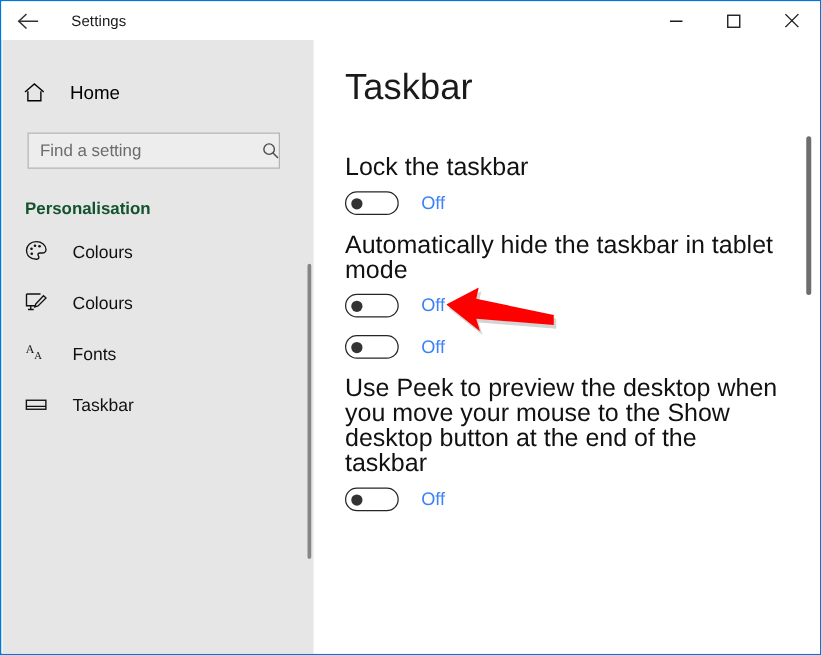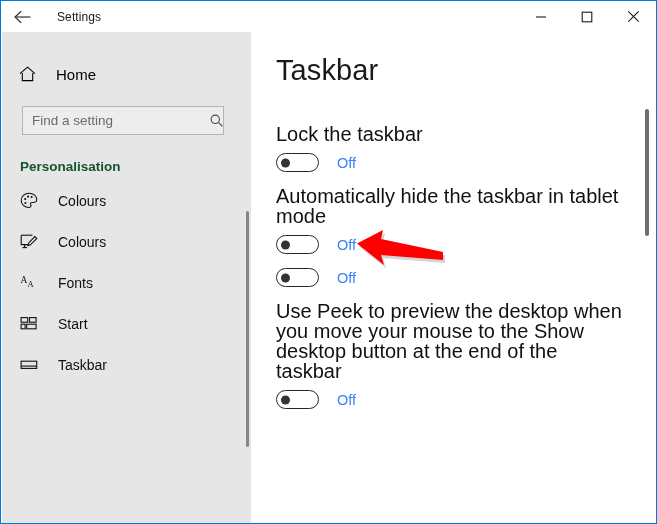--- a/index.html
+++ b/index.html
@@ -368,32 +368,20 @@
 
         <span class="nav-icon">
           <svg width="20" height="17" viewBox="0 0 20 17">
             <text x="0.5" y="8.6" font-family="Liberation Serif, serif" font-size="9.5" fill="#101010">A</text>
             <text x="7.4" y="13.4" font-family="Liberation Serif, serif" font-size="8.5" fill="#101010">A</text>
           </svg>
         </span>
         <span class="nav-label">Fonts</span>
       </div>
 
-      <div class="nav-item">
-
-        <span class="nav-icon">
-          <svg width="19" height="16" viewBox="0 0 19 16">
-            <rect x="1.1" y="1.6" width="6.6" height="4.6" fill="none" stroke="#101010" stroke-width="1.1"></rect>
-            <rect x="9.5" y="1.6" width="6.6" height="4.6" fill="none" stroke="#101010" stroke-width="1.1"></rect>
-            <rect x="1.1" y="8.2" width="4.0" height="4.6" fill="none" stroke="#101010" stroke-width="1.1"></rect>
-            <rect x="6.7" y="8.2" width="9.4" height="4.6" fill="none" stroke="#101010" stroke-width="1.1"></rect>
-          </svg>
-        </span>
-        <span class="nav-label">Start</span>
-      </div>
 
       <div class="nav-item selected">
 
         <span class="nav-icon">
           <svg width="19" height="14" viewBox="0 0 19 14">
             <rect x="1.1" y="3.2" width="15.6" height="7.2" fill="none" stroke="#101010" stroke-width="1.1"></rect>
             <line x1="1.1" y1="8.1" x2="16.7" y2="8.1" stroke="#101010" stroke-width="1.1"></line>
           </svg>
         </span>
         <span class="nav-label">Taskbar</span>

